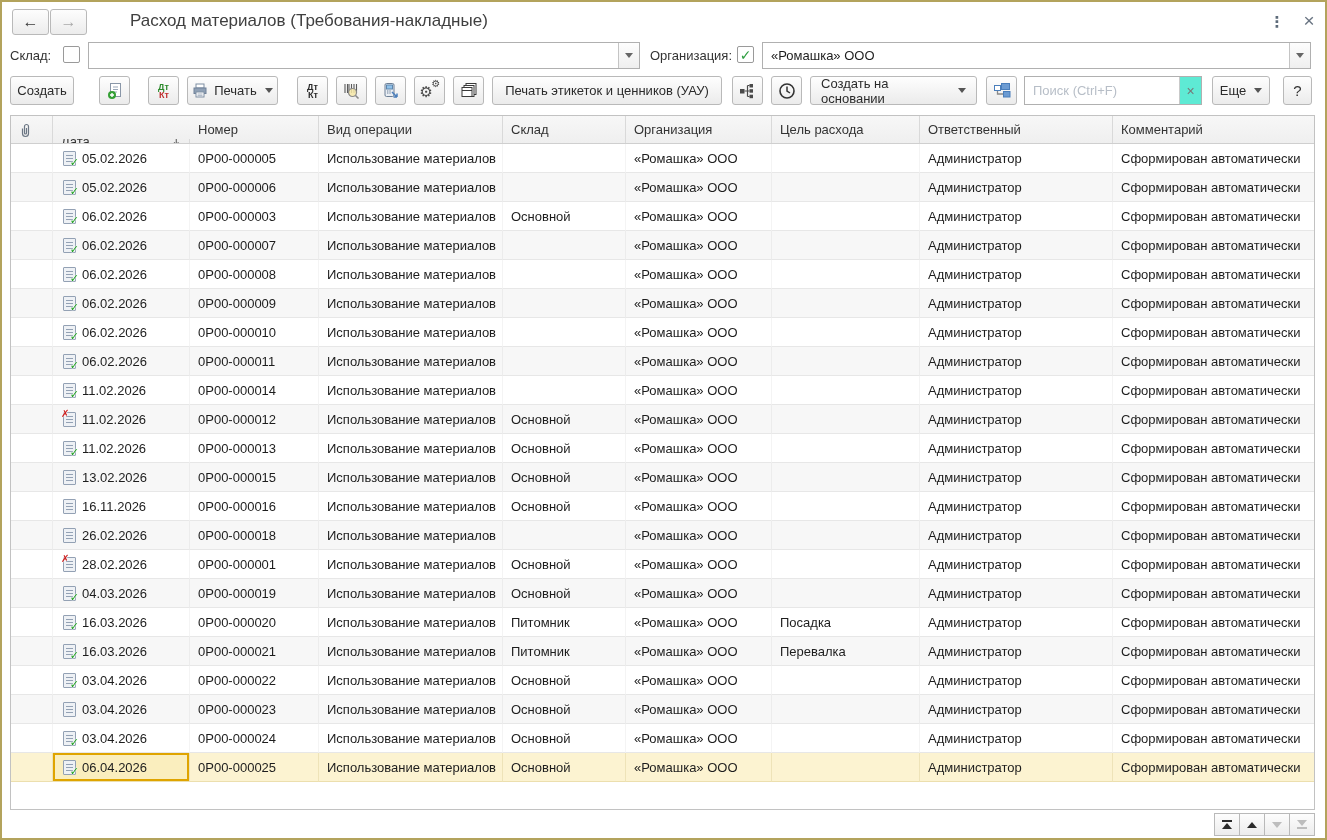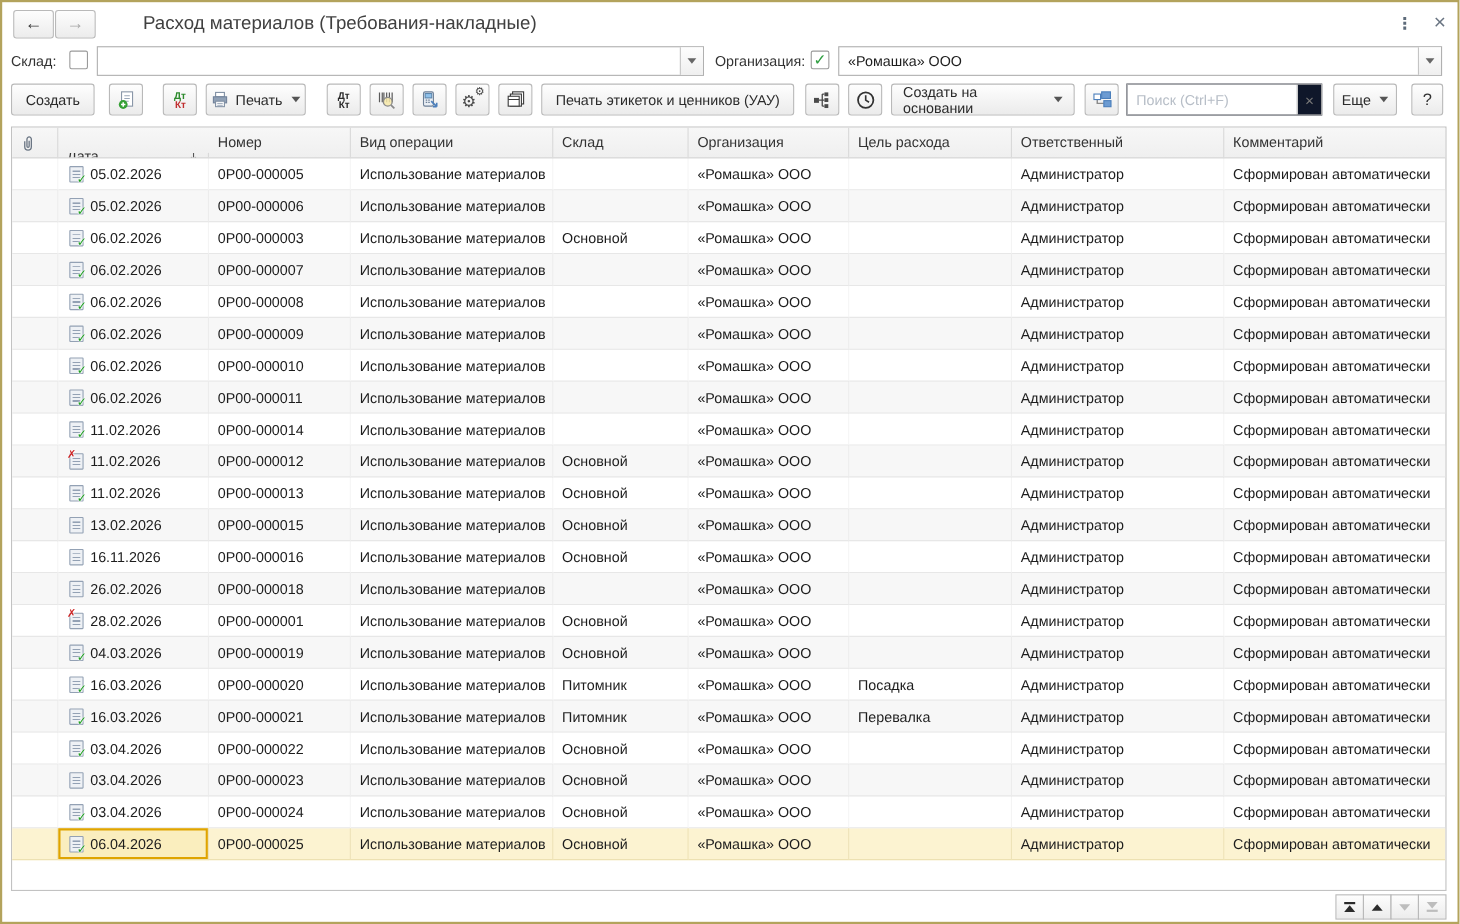--- a/index.html
+++ b/index.html
@@ -55,21 +55,21 @@
   .dtkt .kt { align-self:flex-end; }
   .dtkt.color .dt { color:#2e8b2e; } .dtkt.color .kt { color:#c03030; }
   .dtkt.mono  .dt, .dtkt.mono .kt { color:#2b2b2b; }
 
   .gear-ic { position:relative; width:20px; height:20px; color:#4a4a4a; }
   .gear-ic .g1 { position:absolute; left:0; top:2px; font-size:15px; font-family:"DejaVu Sans",sans-serif;}
   .gear-ic .g2 { position:absolute; right:-1px; top:-3px; font-size:10px; font-family:"DejaVu Sans",sans-serif;}
 
   
   .search-wrap { position:absolute; left:1022px; top:74px; width:178px; height:29px;
-                 border:1px solid #b0b0b0; background:#0f172a; display:flex; }
+                 border:1px solid #b0b0b0; background:#5eead4; display:flex; }
   .search-wrap input { flex:1; border:0; outline:none; padding:0 8px; font:inherit; min-width:0; }
   .search-wrap input::placeholder { color:#b7bec7; }
   .search-clear { width:22px; display:flex; align-items:center; justify-content:center;
                   border-left:1px solid #c9c9c9; color:#777; cursor:pointer; font-size:14px; }
 
   
   .grid { position:absolute; left:8px; top:113px; width:1305px; height:695px;
           border:1px solid #c2c2c2; background:#fff; overflow:hidden; }
   .thead, .tr { display:grid;
       grid-template-columns:42px 137px 129px 184px 123px 146px 148px 193px minmax(0,1fr); }
@@ -147,21 +147,21 @@
   <span class="checkbox cb-org">
     <span class="mark">✓</span>
   </span>
   <div class="combo combo-org">
     <input value="«Ромашка» ООО" style="">
     <span class="dd">
       <span class="tri-dn"></span>
     </span>
   </div>
 
-  <div class="btn" style="left:8px;width:76px;">
+  <div class="btn" style="left:8px;width:64px;">
     <span>Создать</span>
   </div>
 
   <div class="btn icon-btn" style="left:97px;">
     <span>
       <svg width="18" height="18" viewBox="0 0 18 18">
         <rect x="4.5" y="1.5" width="10" height="13" fill="#fff" stroke="#8a97a8"></rect>
         <path d="M7 5h5M7 7.5h5M7 10h4" stroke="#9aa7b8" stroke-width="1"></path>
         <circle cx="6" cy="13" r="4" fill="#35a035"></circle>
         <path d="M6 11v4M4 13h4" stroke="#fff" stroke-width="1.4"></path>

